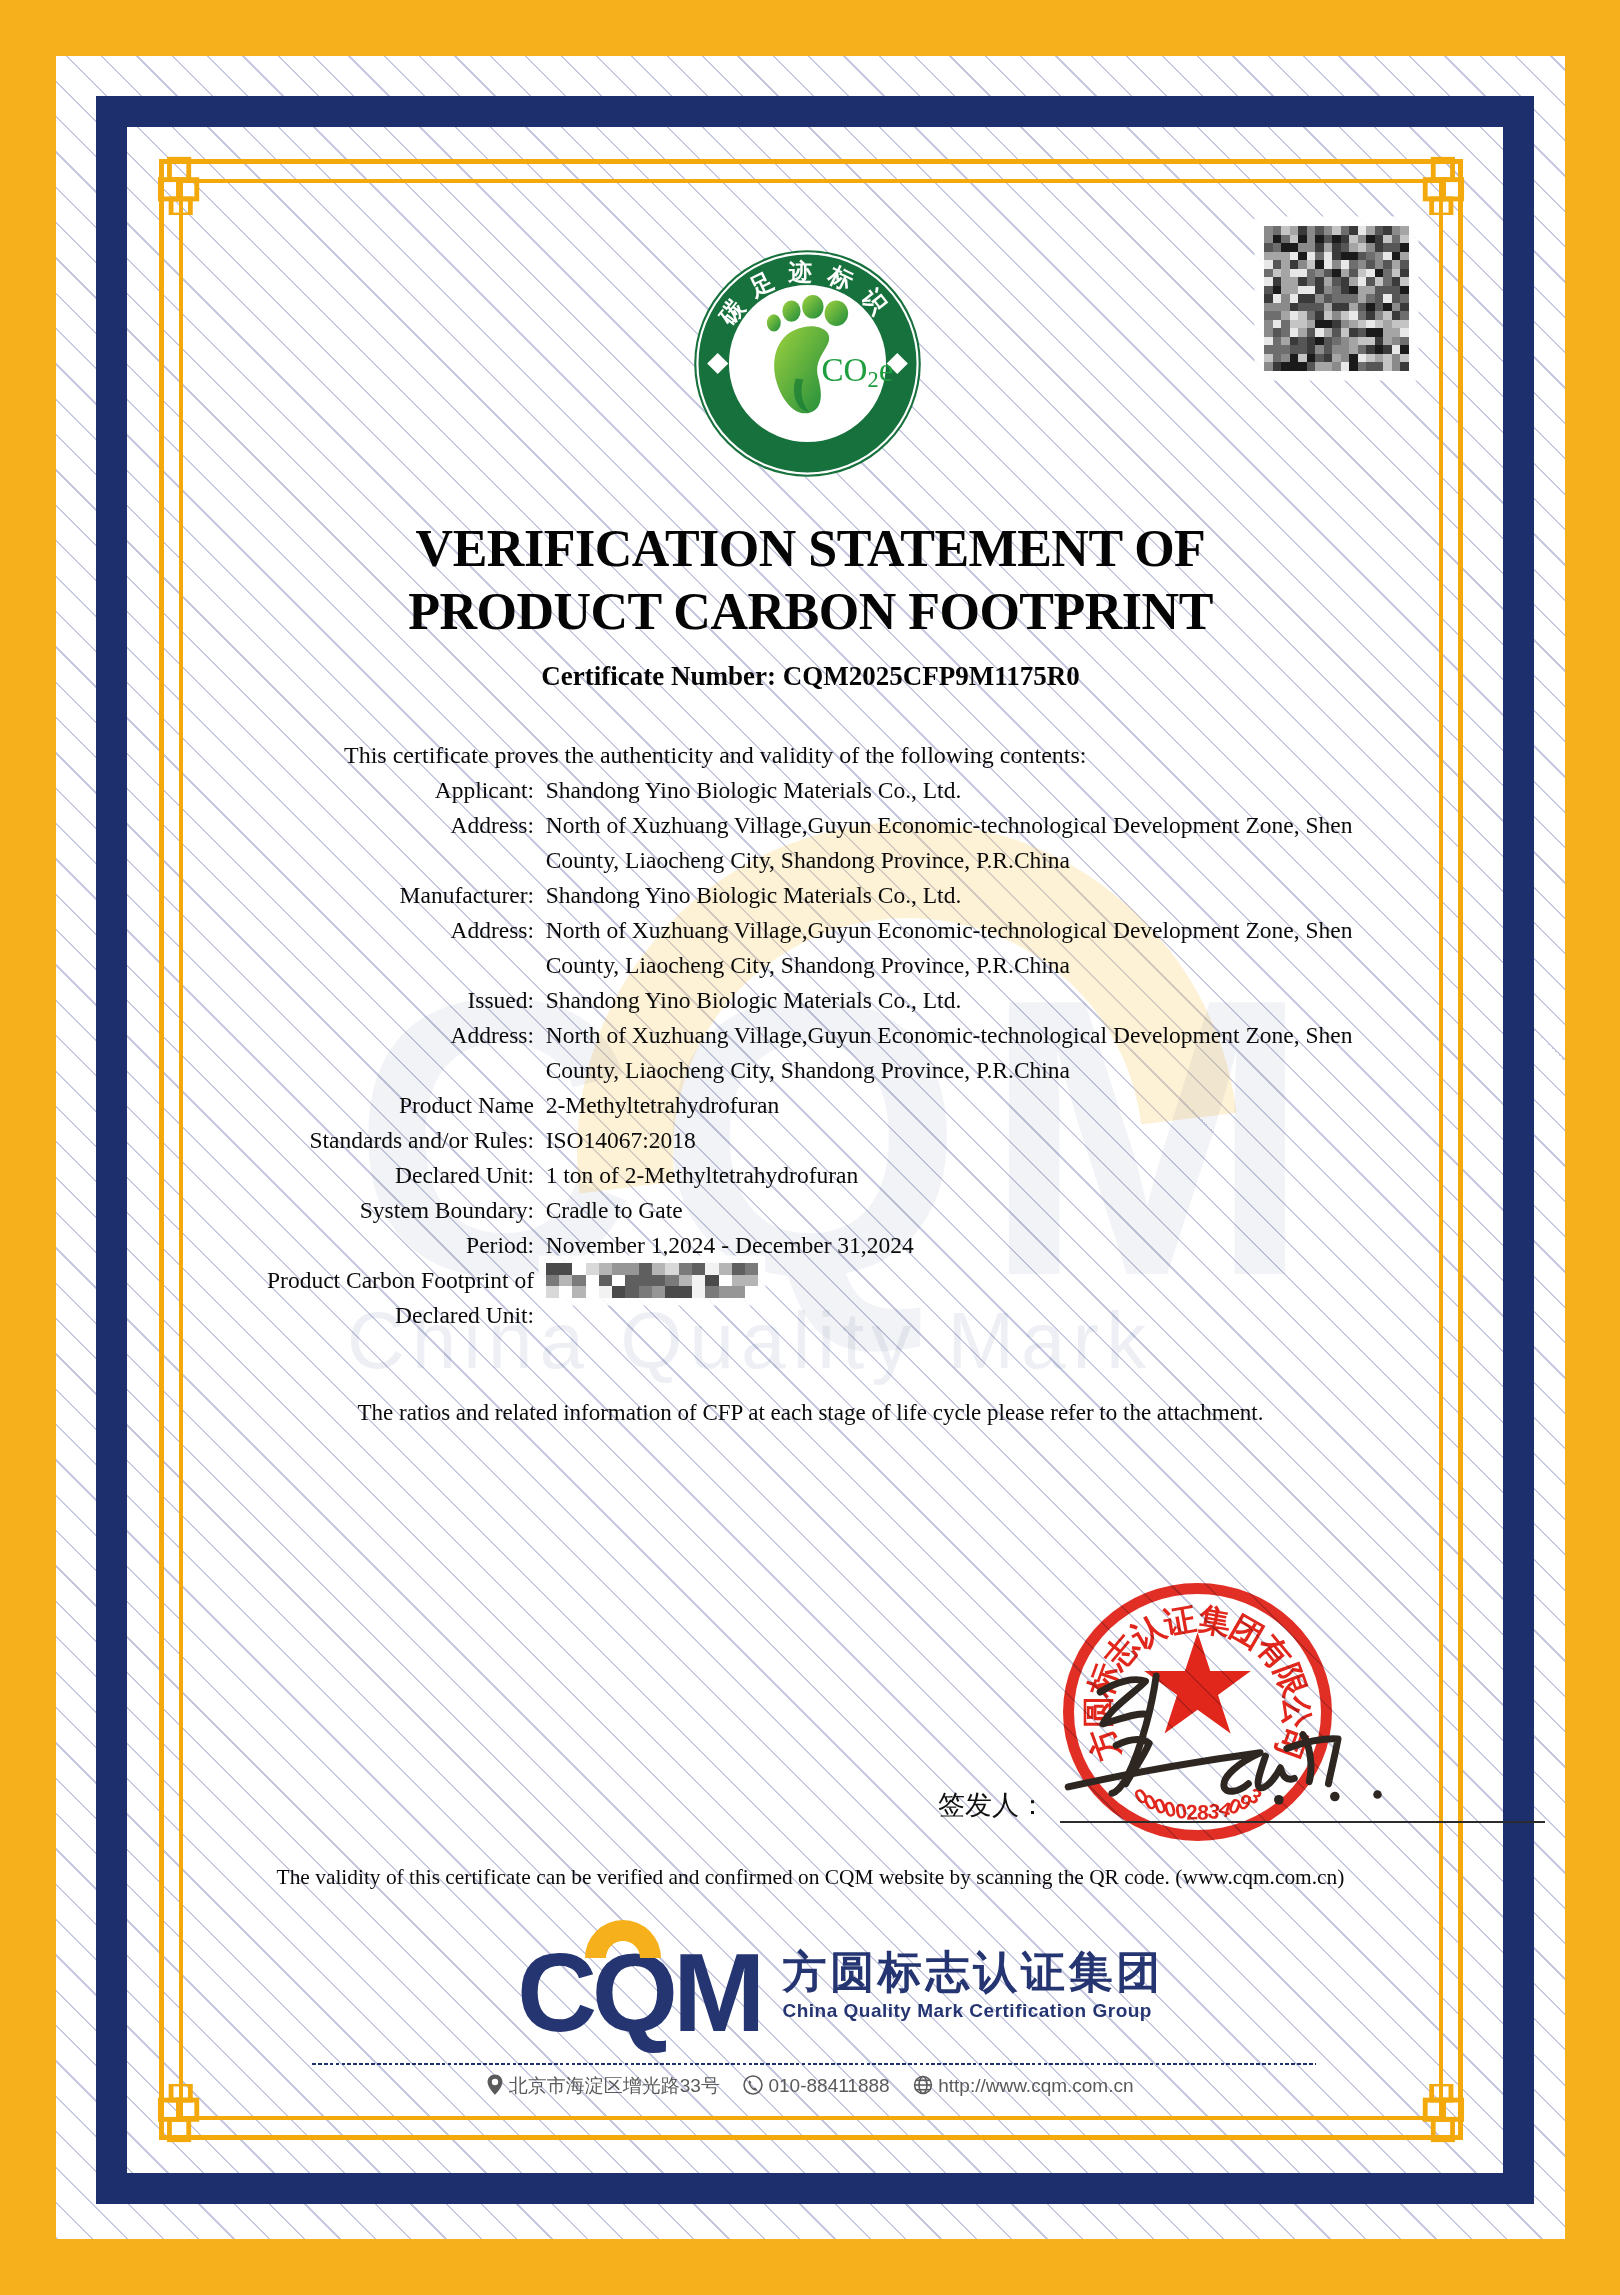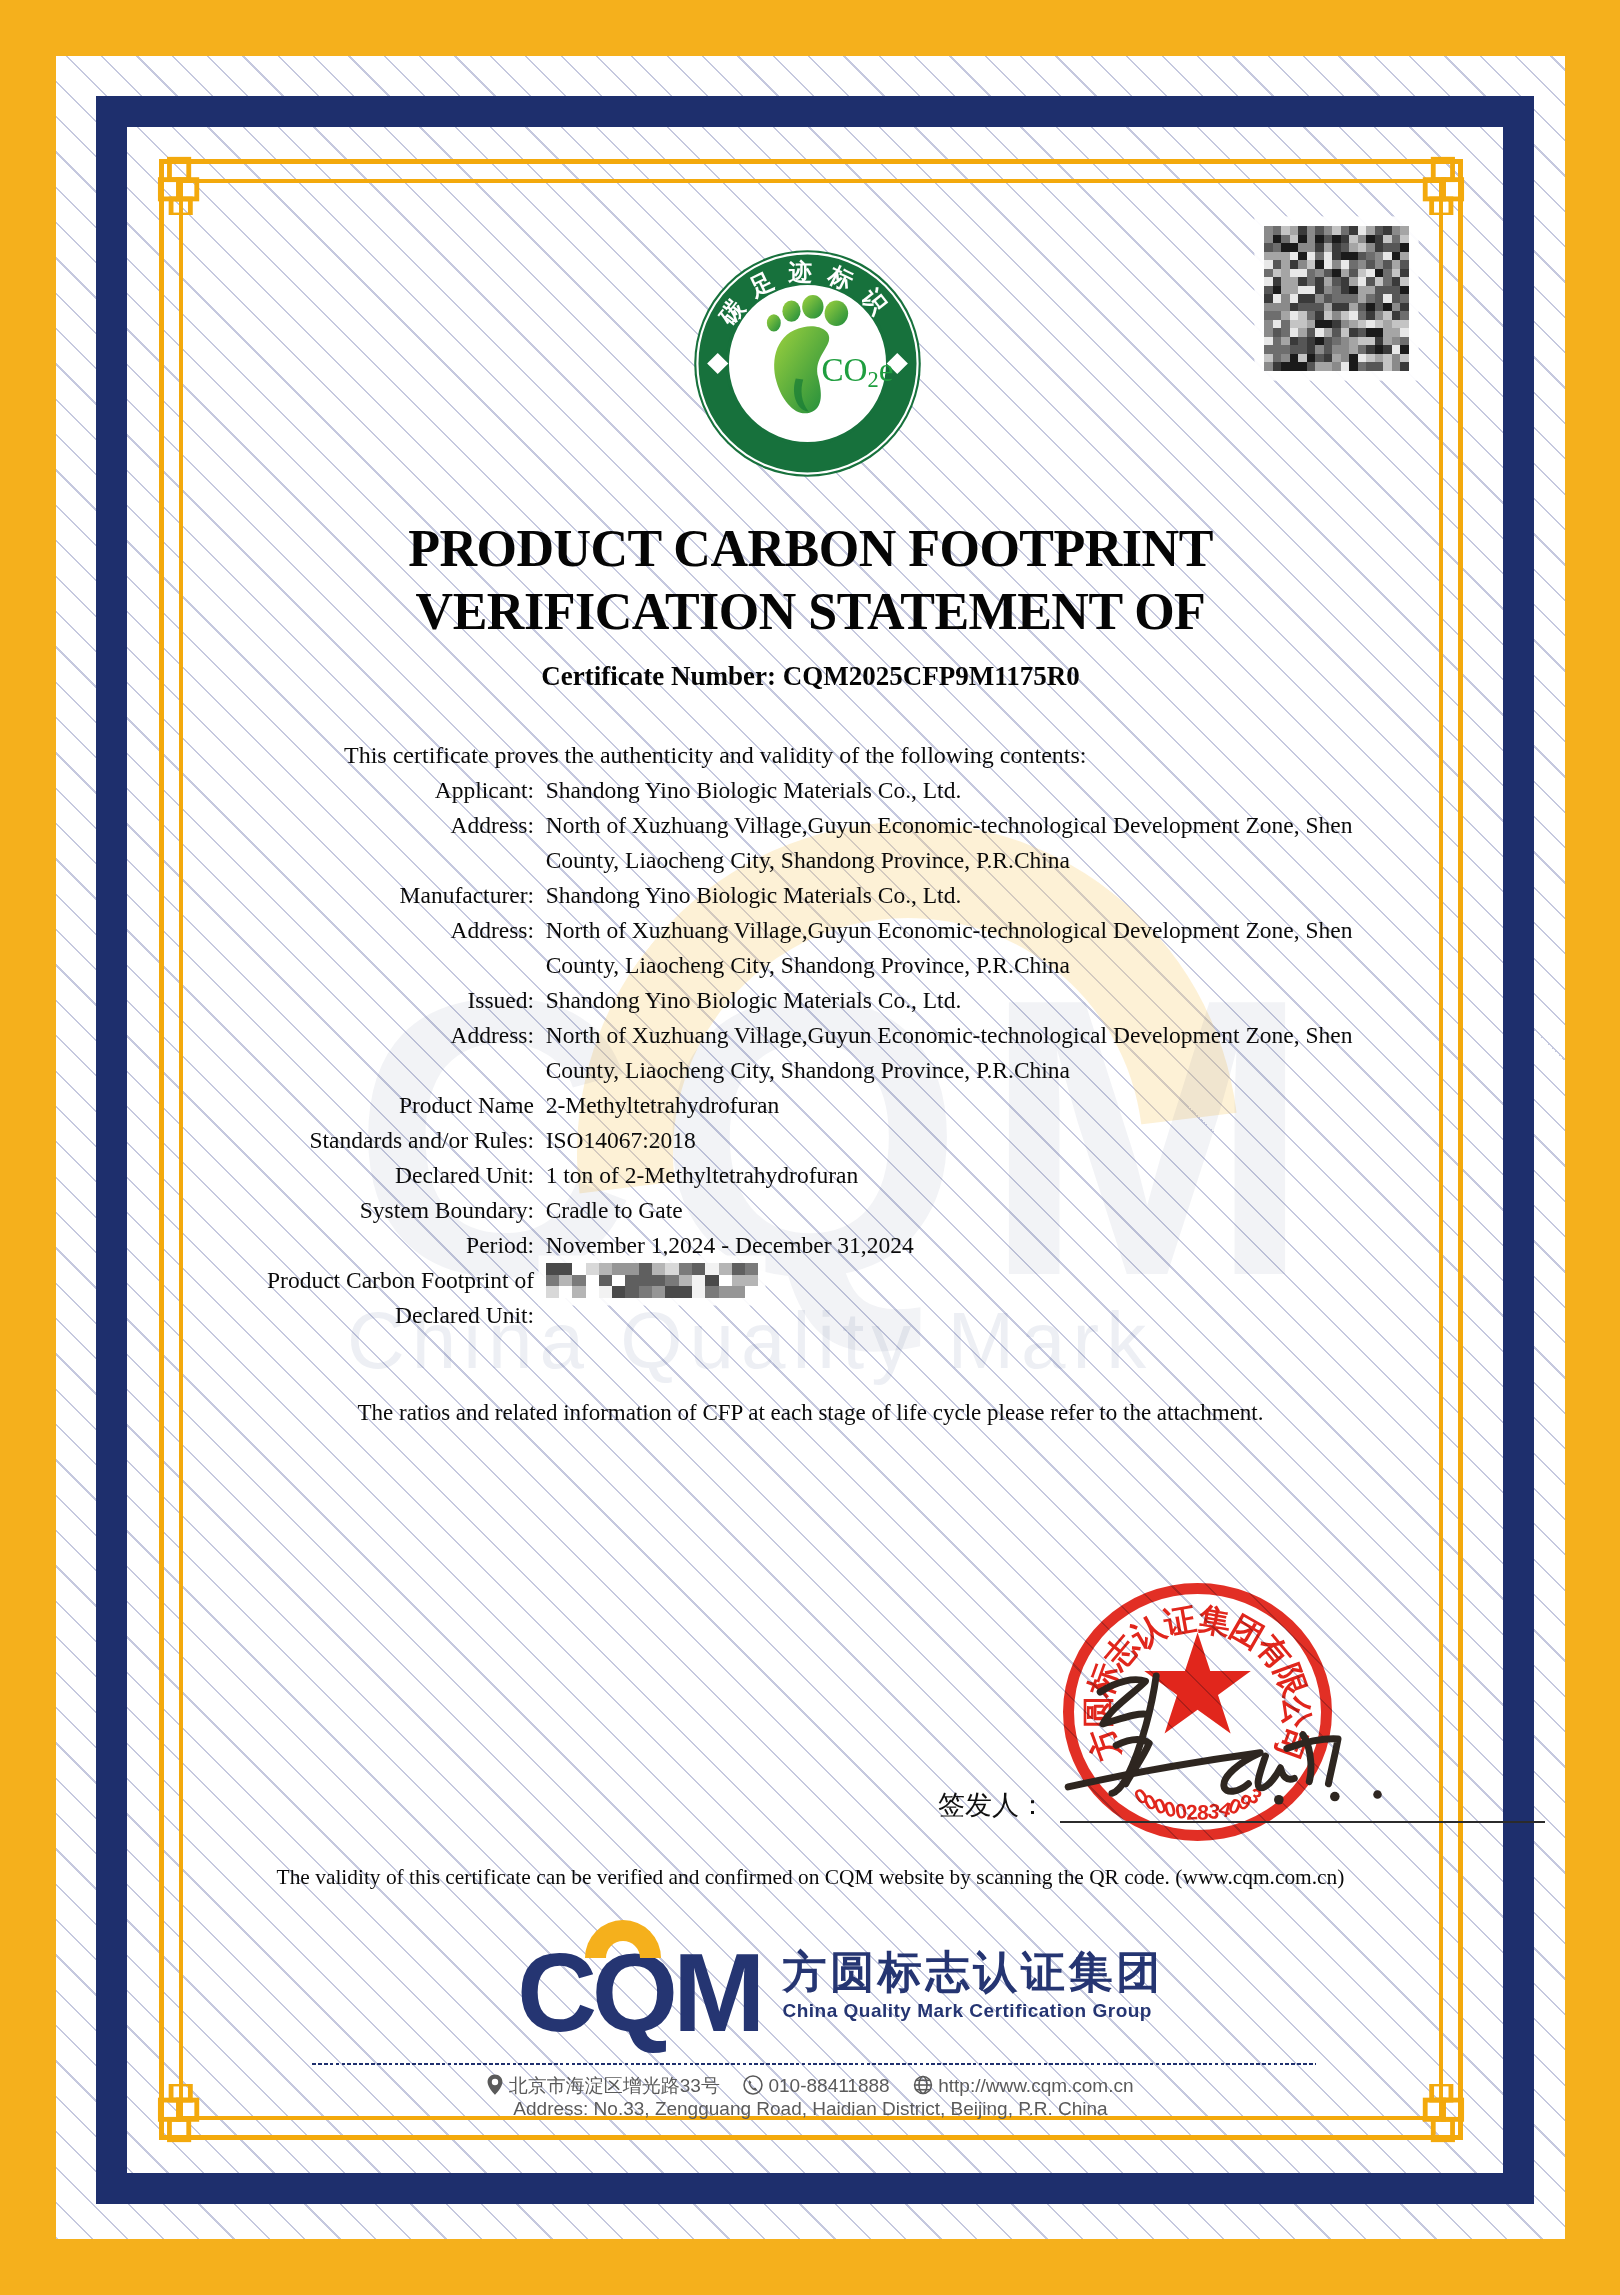--- a/index.html
+++ b/index.html
@@ -507,22 +507,22 @@
       <span style="background: rgb(26, 26, 26);"></span>
       <span style="background: rgb(110, 110, 110);"></span>
       <span style="background: rgb(86, 86, 86);"></span>
       <span style="background: rgb(86, 86, 86);"></span>
       <span style="background: rgb(196, 196, 196);"></span>
       <span style="background: rgb(138, 138, 138);"></span>
       <span style="background: rgb(58, 58, 58);"></span>
     </div>
 
   <div class="title">
+    <div>VERIFICATION STATEMENT OF</div>
     <div>PRODUCT CARBON FOOTPRINT</div>
-    <div>VERIFICATION STATEMENT OF</div>
   </div>
   <div class="certno">Certificate Number: CQM2025CFP9M1175R0</div>
   <div class="intro">This certificate proves the authenticity and validity of the following contents:</div>
 
   <div class="fields" id="fields">
       <div class="frow">
         <div class="lbl">Applicant:</div>
         <div class="val">Shandong Yino Biologic Materials Co., Ltd.</div>
       </div>
       <div class="frow">
@@ -718,15 +718,14 @@
     <span class="ico">
       <svg width="20" height="20" viewBox="0 0 38 38" fill="none" stroke="#5a5a5a" stroke-width="3">
           <circle cx="19" cy="19" r="16"></circle>
           <ellipse cx="19" cy="19" rx="7.5" ry="16"></ellipse>
           <line x1="3" y1="19" x2="35" y2="19"></line>
           <line x1="5" y1="10" x2="33" y2="10"></line>
           <line x1="5" y1="28" x2="33" y2="28"></line>
         </svg>
     </span><span>http://www.cqm.com.cn</span>
   </div>
-  <div class="contact l2">Address: No.33, Zengguang Road, Haidian District, Beijing, P.R. China</div>
 </div>
 
 
 </body></html>

